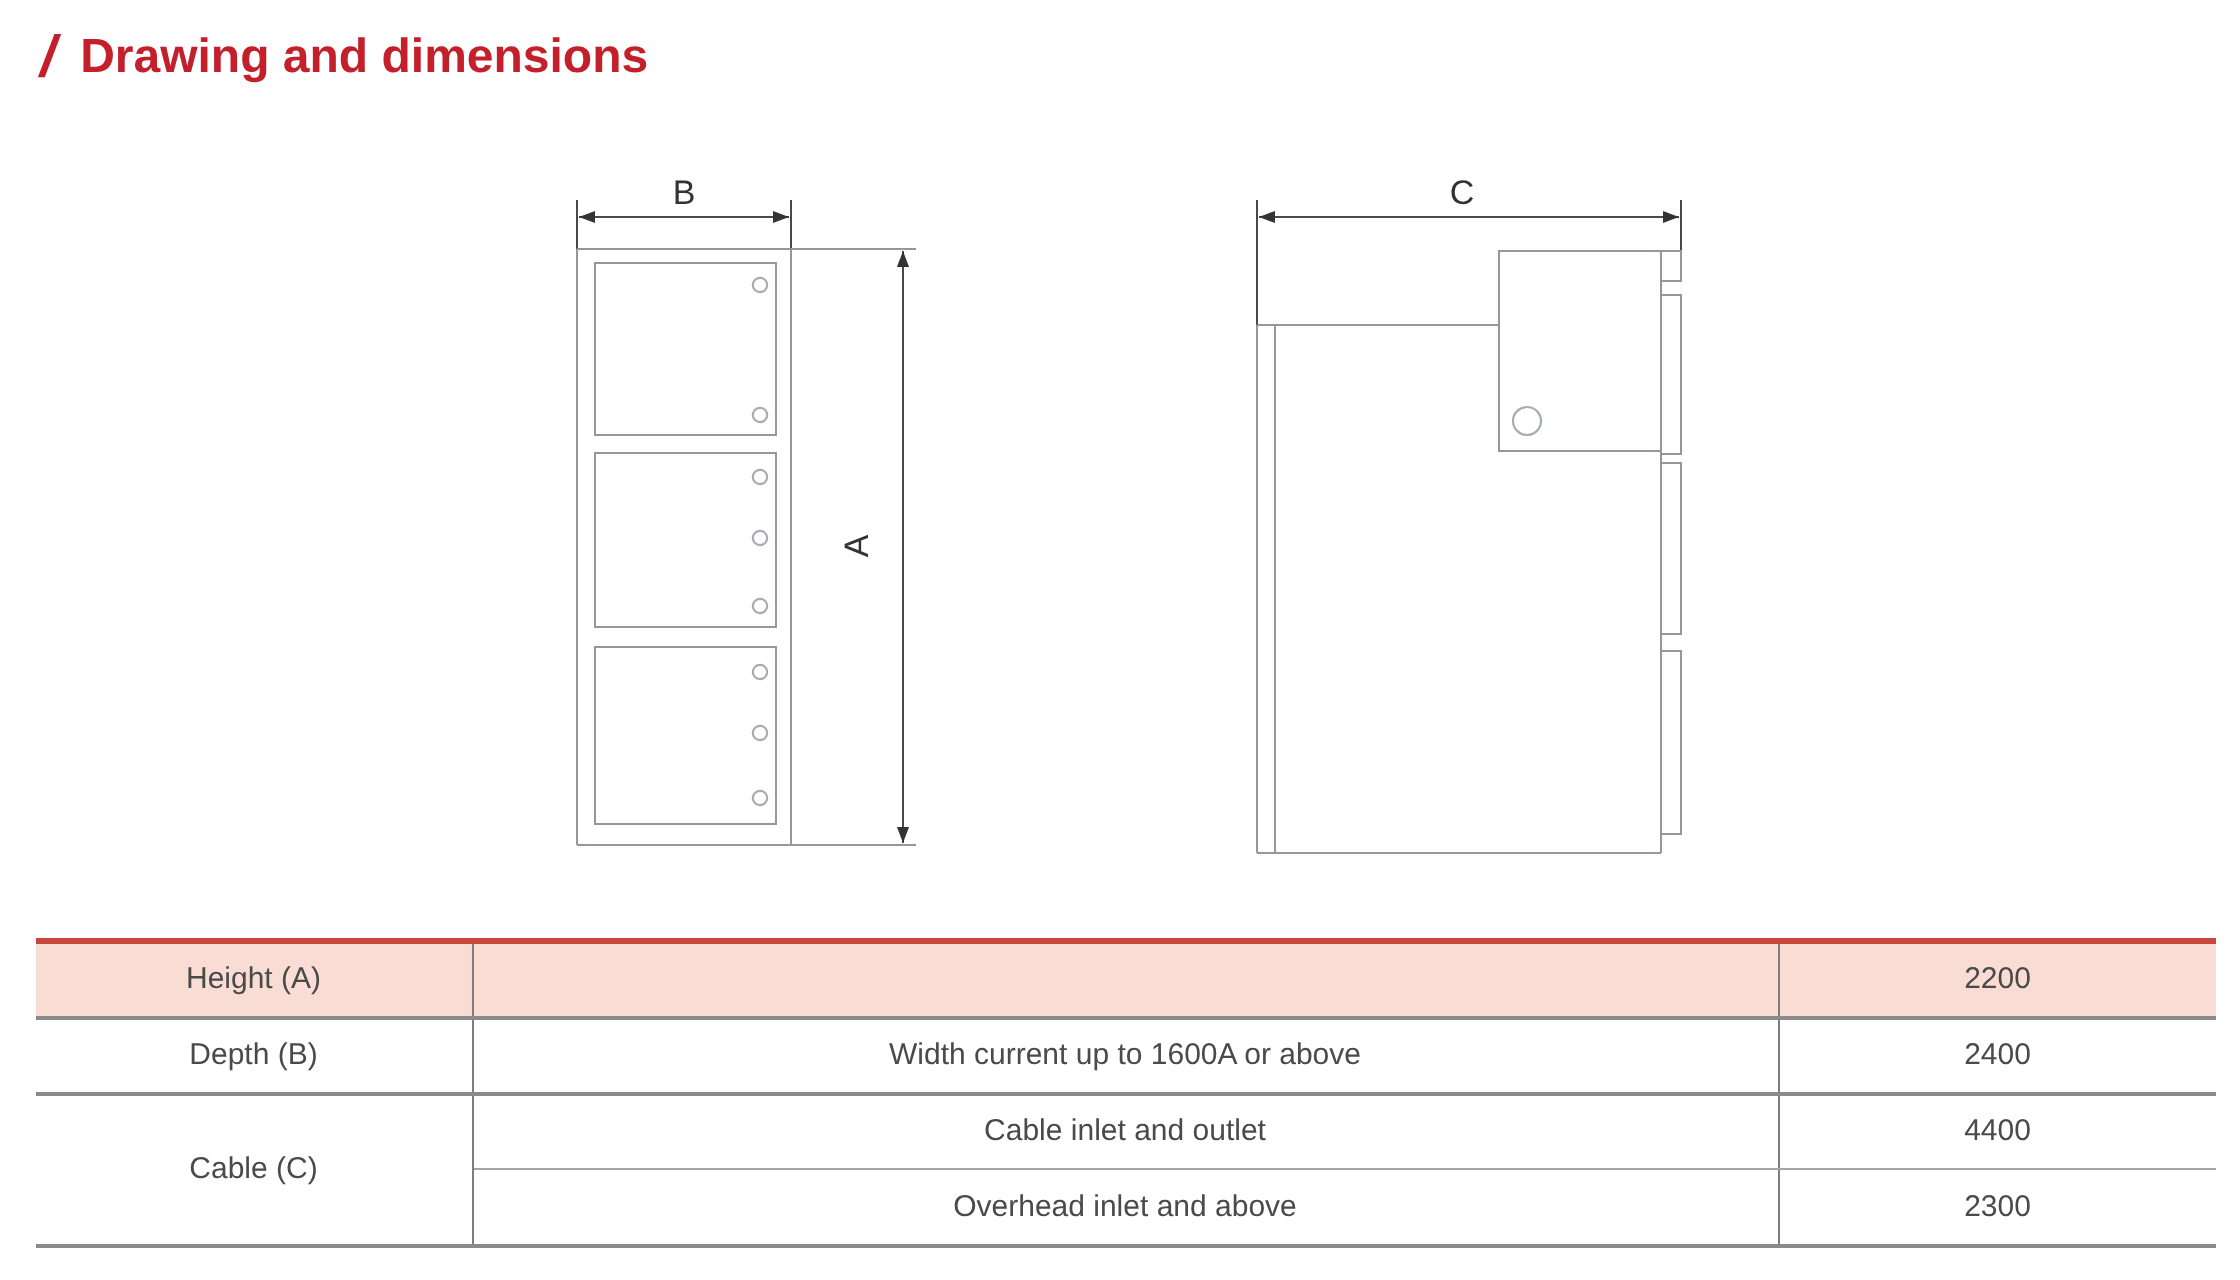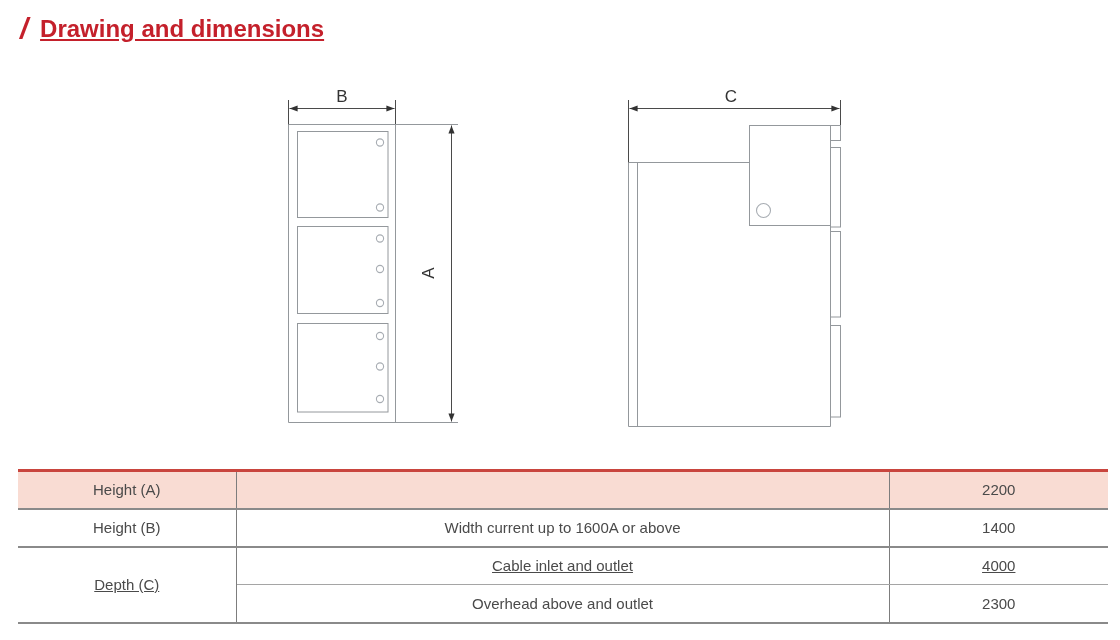--- a/index.html
+++ b/index.html
@@ -20,21 +20,21 @@
   }
   .page{position:absolute;inset:0;background:#fff;}
 
   
   .doc-header{position:absolute;top:14px;left:20px;display:flex;align-items:flex-start;}
   .slash{
     color:var(--accent);font-size:29px;font-weight:bold;font-style:italic;
     line-height:30px;margin-right:13px;letter-spacing:-1px;
   }
   .doc-title{
-    color:var(--accent);font-size:24px;font-weight:bold;line-height:30px;text-decoration:underline;
+    color:var(--accent);font-size:24px;font-weight:bold;line-height:30px;
   }
 
   
   .drawing-svg{position:absolute;top:0;left:0;}
   .body-line{stroke:var(--draw-line);stroke-width:1;fill:none;}
   .body-rect{stroke:var(--draw-line);stroke-width:1;fill:#fff;}
   .dim{stroke:var(--dim-line);stroke-width:1;fill:none;}
   .dim-text{fill:#333;font-size:17px;font-family:"Liberation Sans",sans-serif;}
   .knob{stroke:#a8adb3;stroke-width:1.1;fill:#fff;}
 
@@ -48,21 +48,21 @@
   }
   table.dim-table td{
     text-align:center;vertical-align:middle;height:38px;padding:0 10px;
     background:#fff;
   }
   col.c1{width:218px;}
   col.c2{width:653px;}
   col.c3{width:219px;}
   tr.hdr td{background:var(--tbl-header-bg);border-bottom:2px solid var(--tbl-border);}
   tr.r-width td{border-bottom:2px solid var(--tbl-border);}
-  tr.r-cable td{border-bottom:1px solid var(--tbl-inner);text-decoration:underline;}
+  tr.r-cable td{border-bottom:1px solid var(--tbl-inner);}
   td.v1,td.v2{border-right:1px solid #7d7d7d;}
 </style>
 </head>
 <body>
 
 <div class="page">
 
   <div class="doc-header">
     <span class="slash">/</span>
     <span class="doc-title">Drawing and dimensions</span>
@@ -136,30 +136,30 @@
           <col class="c2">
           <col class="c3">
         </colgroup>
       <tbody>
         <tr class="hdr">
           <td class="v1">Height (A)</td>
           <td class="v2"></td>
           <td>2200</td>
         </tr>
         <tr class="r-width">
-          <td class="v1">Height (B)</td>
+          <td class="v1">Depth (B)</td>
           <td class="v2">Width current up to 1600A or above</td>
-          <td>1400</td>
+          <td>2400</td>
         </tr>
         <tr class="r-cable">
-          <td class="v1" rowspan="2">Depth (C)</td>
+          <td class="v1" rowspan="2">Cable (C)</td>
           <td class="v2">Cable inlet and outlet</td>
-          <td>4000</td>
+          <td>4400</td>
         </tr>
         <tr class="r-overhead">
-          <td class="v2">Overhead above and outlet</td>
+          <td class="v2">Overhead inlet and above</td>
           <td>2300</td>
         </tr>
       </tbody>
     </table>
   </div>
 
 </div>
 
 </body></html>

